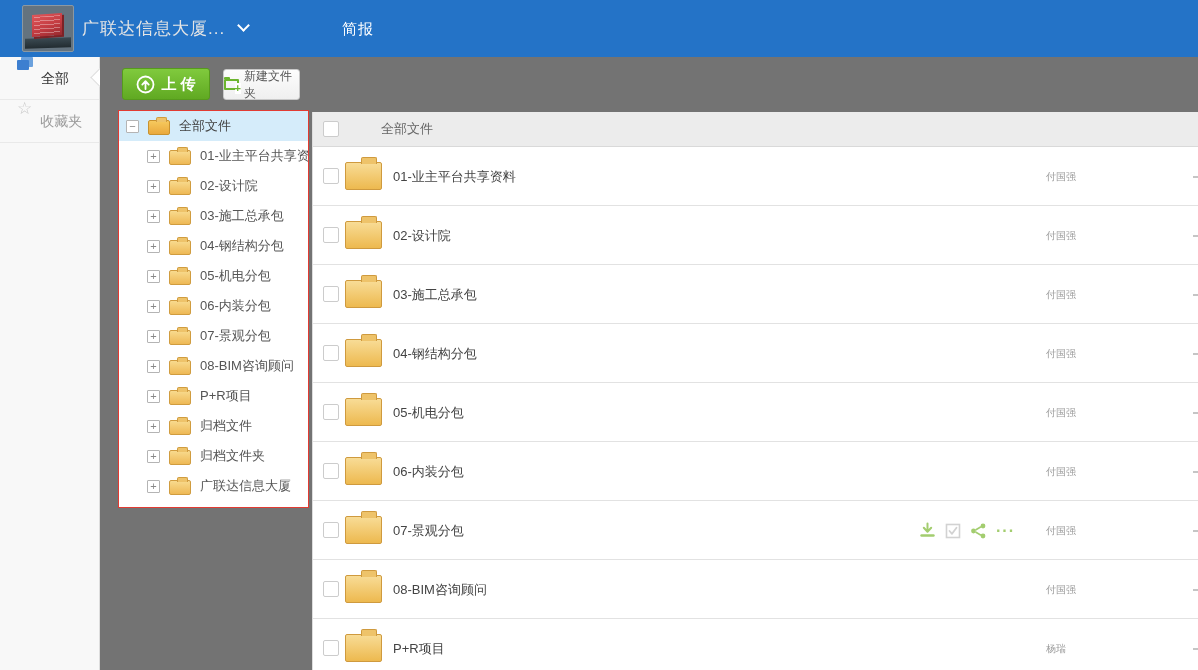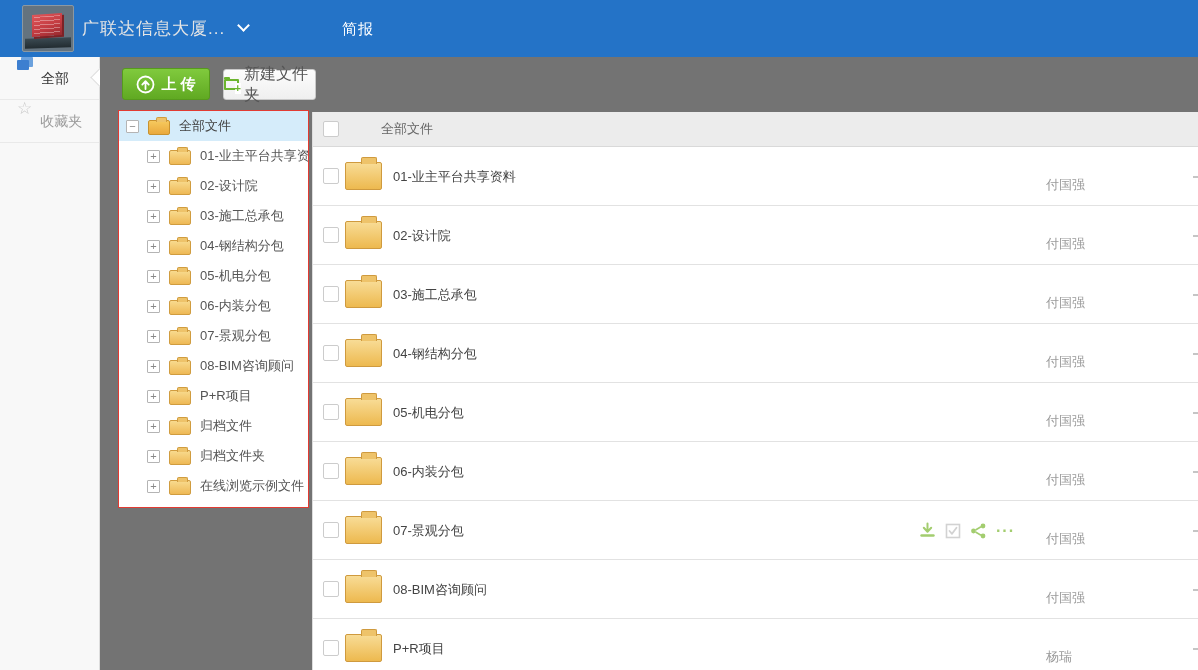--- a/index.html
+++ b/index.html
@@ -45,23 +45,23 @@
   .side-svg { flex:none; }
   .icon-star { font-size:17px; color:#c9c9c9; line-height:1; flex:none; }
 
   
   .content { position:absolute; left:100px; top:57px; right:0; bottom:0; background:#737373; }
 
   .btn-upload { position:absolute; left:22px; top:11px; width:88px; height:32px;
                 background:linear-gradient(180deg,#80ca3d,#60a922); border:1px solid #569a1d;
                 border-radius:3px; color:#fff; font-size:15px; font-weight:bold;
                 display:flex; align-items:center; justify-content:center; gap:6px; cursor:pointer; }
-  .btn-newfolder { position:absolute; left:123px; top:12px; width:93px; height:31px;
+  .btn-newfolder { position:absolute; left:123px; top:12px; width:77px; height:31px;
                 background:linear-gradient(180deg,#fdfdfd,#efefef); border:1px solid #c9c9c9;
-                border-radius:3px; color:#555; font-size:16px;
+                border-radius:3px; color:#555; font-size:12px;
                 display:flex; align-items:center; justify-content:center; gap:5px; cursor:pointer; }
   .nf-icon { position:relative; width:15px; height:11px; border:2px solid #6cb52f;
              border-radius:1px; flex:none; }
   .nf-icon::before { content:''; position:absolute; top:-4px; left:-2px; width:6px; height:2px;
              background:#6cb52f; border-radius:1px 1px 0 0; }
   .nf-icon::after { content:'+'; position:absolute; right:-4px; bottom:-6px; color:#6cb52f;
              font-weight:bold; font-size:11px; background:#fff; line-height:1; }
 
   
   .tree-panel { position:absolute; left:18px; top:53px; width:191px; height:398px;
@@ -91,21 +91,21 @@
   .list-header .checkbox { position:static; margin-left:10px; }
   .row { position:relative; height:59px; border-bottom:1px solid #e2e2e2; background:#fff; }
   .row .checkbox { top:21px; }
   .folder-lg { position:absolute; left:32px; top:15px; width:37px; height:28px;
                background:linear-gradient(180deg,#f8dc96,#edb94f);
                border:1px solid #cf9a3e; border-radius:2px; }
   .folder-lg::before { content:''; position:absolute; top:-6px; right:4px; width:14px; height:6px;
                background:#eec36a; border:1px solid #cf9a3e; border-bottom:none;
                border-radius:2px 2px 0 0; }
   .row .name { position:absolute; left:80px; top:0; line-height:59px; font-size:13px; color:#444; }
-  .row .owner { position:absolute; left:733px; top:8px; line-height:59px; font-size:13px; color:#9a9a9a; }
+  .row .owner { position:absolute; left:733px; top:0; line-height:59px; font-size:10px; color:#9a9a9a; }
   .edge-mark { position:absolute; right:0; top:29px; width:5px; height:2px; background:#c5c5c5; }
   .actions { position:absolute; left:606px; top:0; height:59px; display:flex; align-items:center; gap:9px; }
   .actions svg { cursor:pointer; }
   .dots { color:#a3cd6f; font-size:16px; font-weight:bold; letter-spacing:1px; cursor:pointer;
           line-height:59px; }
 </style>
 </head>
 <body>
 
 <div class="topbar">
@@ -208,21 +208,21 @@
       <span>归档文件</span>
     </div>
     <div class="tree-row child">
       <span class="expander">+</span>
       <span class="folder-sm"></span>
       <span>归档文件夹</span>
     </div>
     <div class="tree-row child">
       <span class="expander">+</span>
       <span class="folder-sm"></span>
-      <span>在线浏览示例文件</span>
+      <span>广联达信息大厦</span>
     </div>
   </div>
 
   <div class="list">
     <div class="list-header">
       <span class="checkbox"></span>
       <span class="label">全部文件</span>
     </div>
 
     <div class="row">

